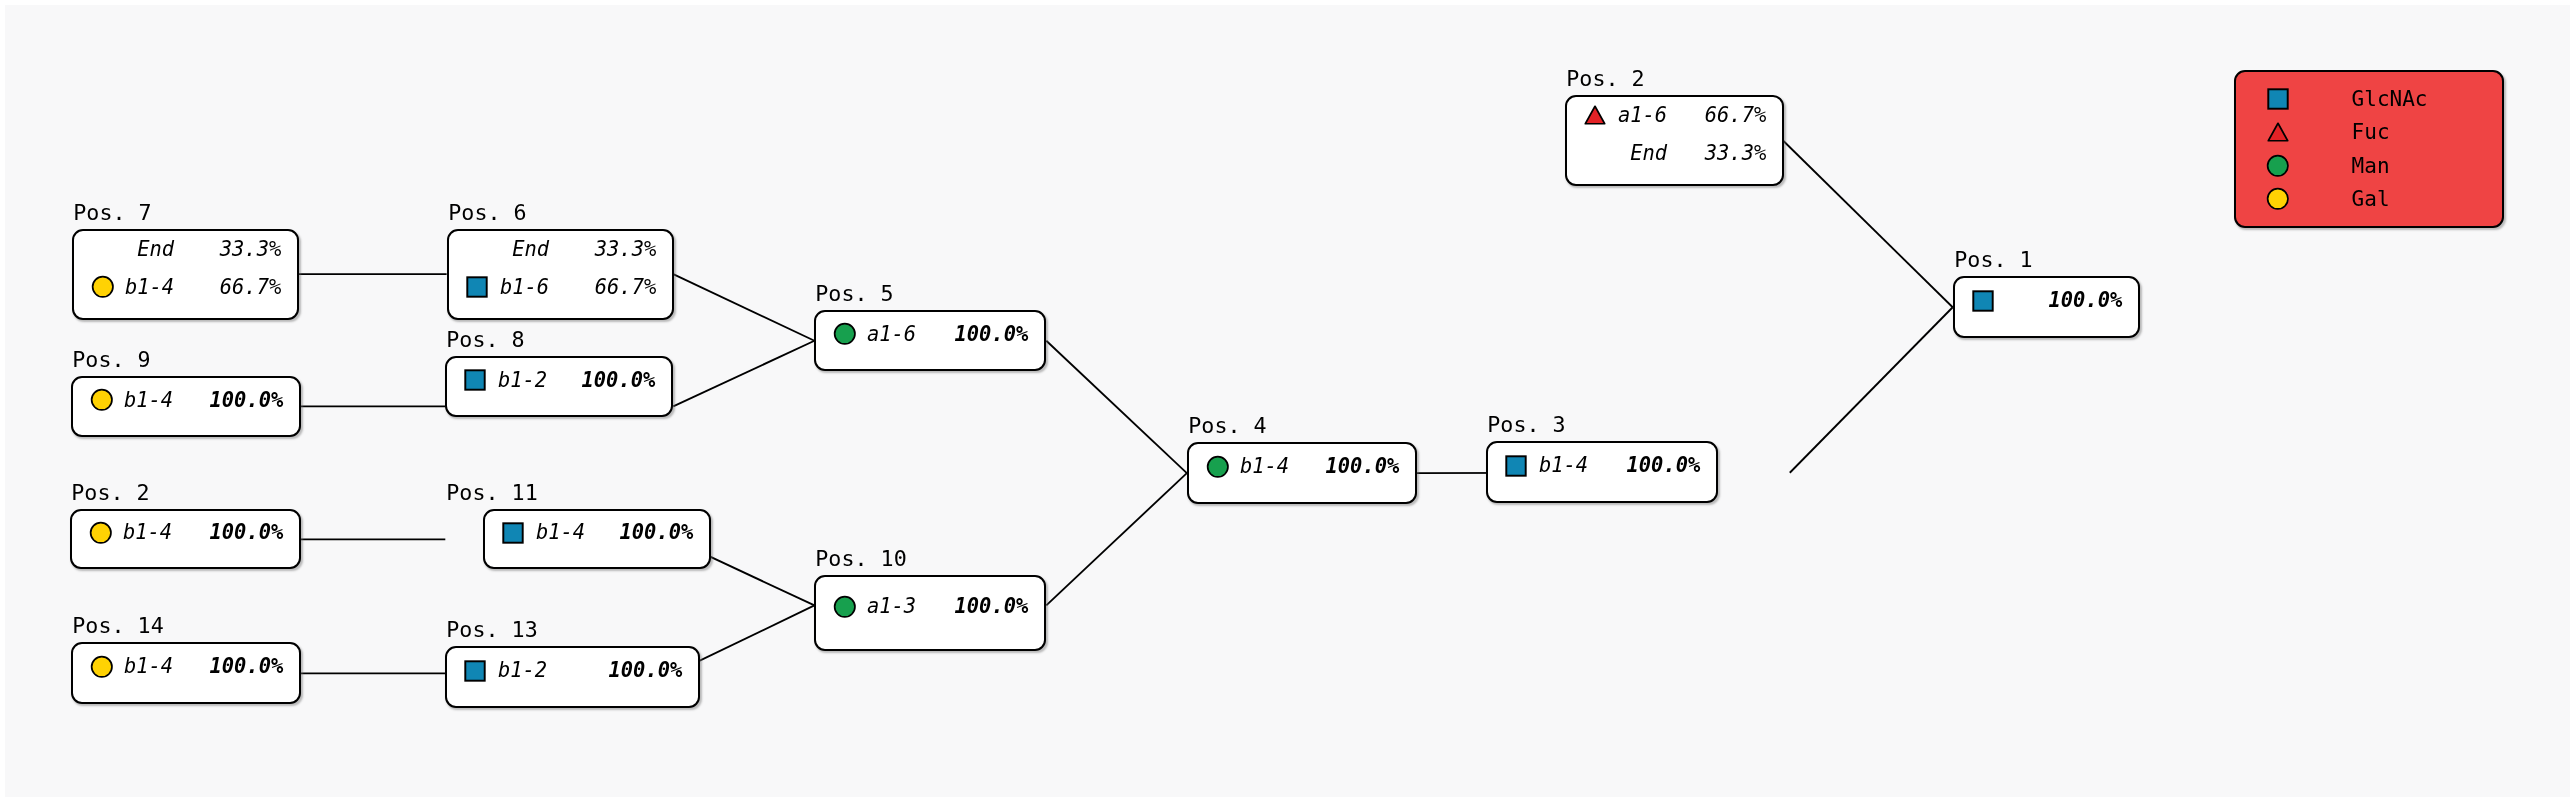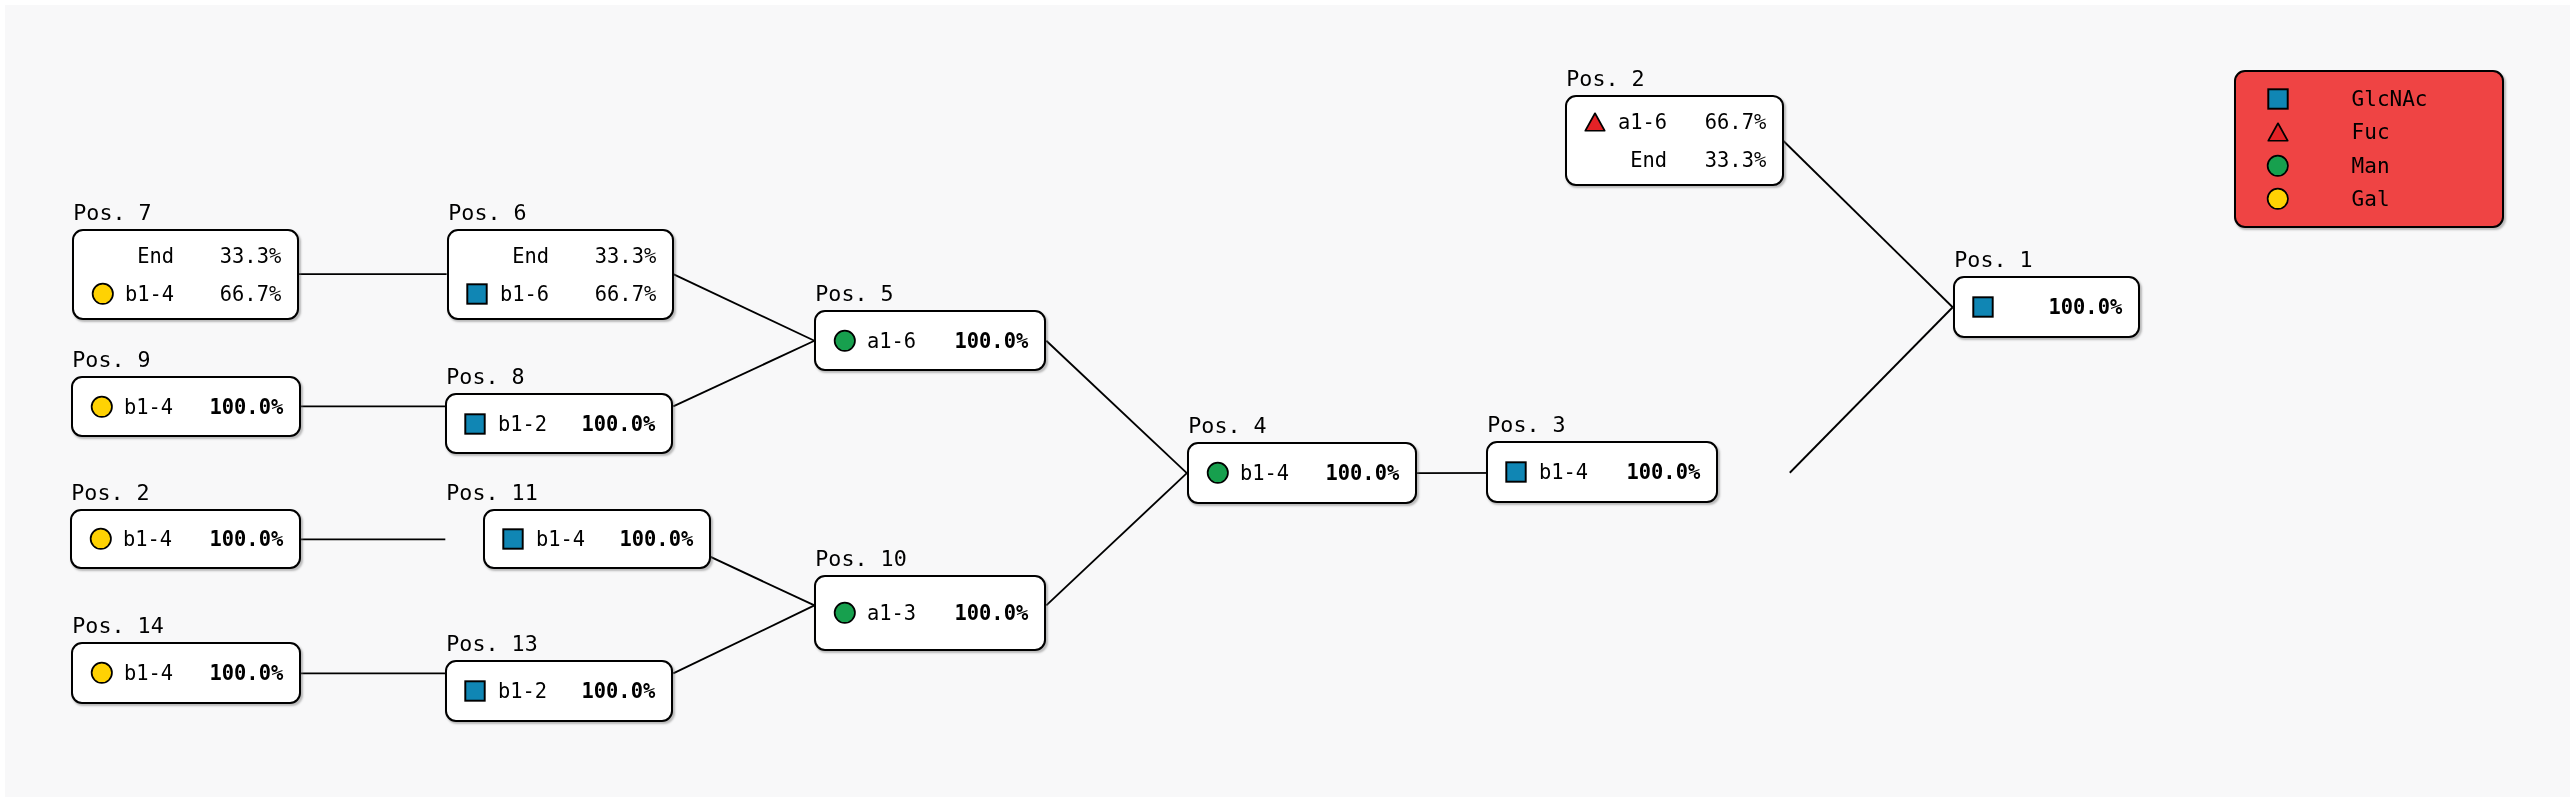--- a/index.html
+++ b/index.html
@@ -6,21 +6,21 @@
   body{font-family:"DejaVu Sans Mono","Liberation Mono",monospace;color:#000;}
   .canvas{position:relative;width:2576px;height:803px;background:#ffffff;overflow:hidden;}
   .plot{position:absolute;left:5.3px;top:5.3px;width:2565px;height:792px;background:#f8f8f9;}
   svg.edges{position:absolute;left:0;top:0;width:2576px;height:803px;display:block;}
   .nodes-layer{position:absolute;left:0;top:0;width:2576px;height:803px;}
   .node{position:absolute;}
   .node-label{position:absolute;top:-30px;left:1.3px;font-size:21.7px;line-height:27.6px;white-space:nowrap;}
   .node-box{width:100%;height:100%;background:#ffffff;border:2px solid #000;border-radius:11px;
             box-sizing:border-box;display:flex;flex-direction:column;justify-content:center;
             padding:0 15.8px;box-shadow:1.3px 2px 2px rgba(110,110,110,0.45);}
-  .nrow{display:flex;align-items:center;height:38px;}
+  .nrow{display:flex;align-items:flex-start;height:38px;font-style:italic;}
   .icon-slot{width:25px;height:25px;flex:0 0 25px;display:flex;align-items:center;justify-content:center;}
   .lnk{display:inline-block;width:50px;text-align:right;font-size:20.4px;margin-left:9.2px;white-space:pre;}
   .pct{margin-left:auto;font-size:20.4px;white-space:pre;}
   .pct.bold{font-weight:bold;}
   .legend{position:absolute;background:#ef4444;border:2px solid #000;border-radius:11px;
           box-sizing:border-box;display:flex;flex-direction:column;justify-content:space-evenly;
           padding:5.3px 0;box-shadow:1.3px 2px 2px rgba(110,110,110,0.45);}
   .lrow{display:flex;align-items:center;padding-left:30px;}
   .licon{width:23.6px;height:23.6px;display:flex;align-items:center;justify-content:center;}
   .llabel{font-size:21px;margin-left:62px;white-space:nowrap;}
@@ -151,21 +151,21 @@
             <span class="icon-slot">
               <svg width="23.6" height="23.6" viewBox="0 0 36 36">
                 <circle cx="18" cy="18" r="15.5" fill="#FFD203" stroke="#000" stroke-width="2.6"></circle>
               </svg>
             </span>
             <span class="lnk">b1-4</span>
             <span class="pct">66.7%</span>
           </div>
         </div>
       </div>
-      <div class="node" style="left: 445px; top: 393px; width: 228px; height: 61px;">
+      <div class="node" style="left: 445px; top: 356px; width: 228px; height: 61px;">
         <div class="node-label">Pos. 8</div>
         <div class="node-box">
           <div class="nrow">
             <span class="icon-slot">
               <svg width="22" height="22" viewBox="0 0 34 34">
                 <rect x="2" y="2" width="30" height="30" fill="#1086B4" stroke="#000" stroke-width="3"></rect>
               </svg>
             </span>
             <span class="lnk">b1-2</span>
             <span class="pct bold">100.0%</span>
@@ -221,21 +221,21 @@
             <span class="icon-slot">
               <svg width="23.6" height="23.6" viewBox="0 0 36 36">
                 <circle cx="18" cy="18" r="15.5" fill="#FFD203" stroke="#000" stroke-width="2.6"></circle>
               </svg>
             </span>
             <span class="lnk">b1-4</span>
             <span class="pct bold">100.0%</span>
           </div>
         </div>
       </div>
-      <div class="node" style="left: 445px; top: 660px; width: 228px; height: 62px;">
+      <div class="node" style="left: 445px; top: 646px; width: 255px; height: 62px;">
         <div class="node-label">Pos. 13</div>
         <div class="node-box">
           <div class="nrow">
             <span class="icon-slot">
               <svg width="22" height="22" viewBox="0 0 34 34">
                 <rect x="2" y="2" width="30" height="30" fill="#1086B4" stroke="#000" stroke-width="3"></rect>
               </svg>
             </span>
             <span class="lnk">b1-2</span>
             <span class="pct bold">100.0%</span>

